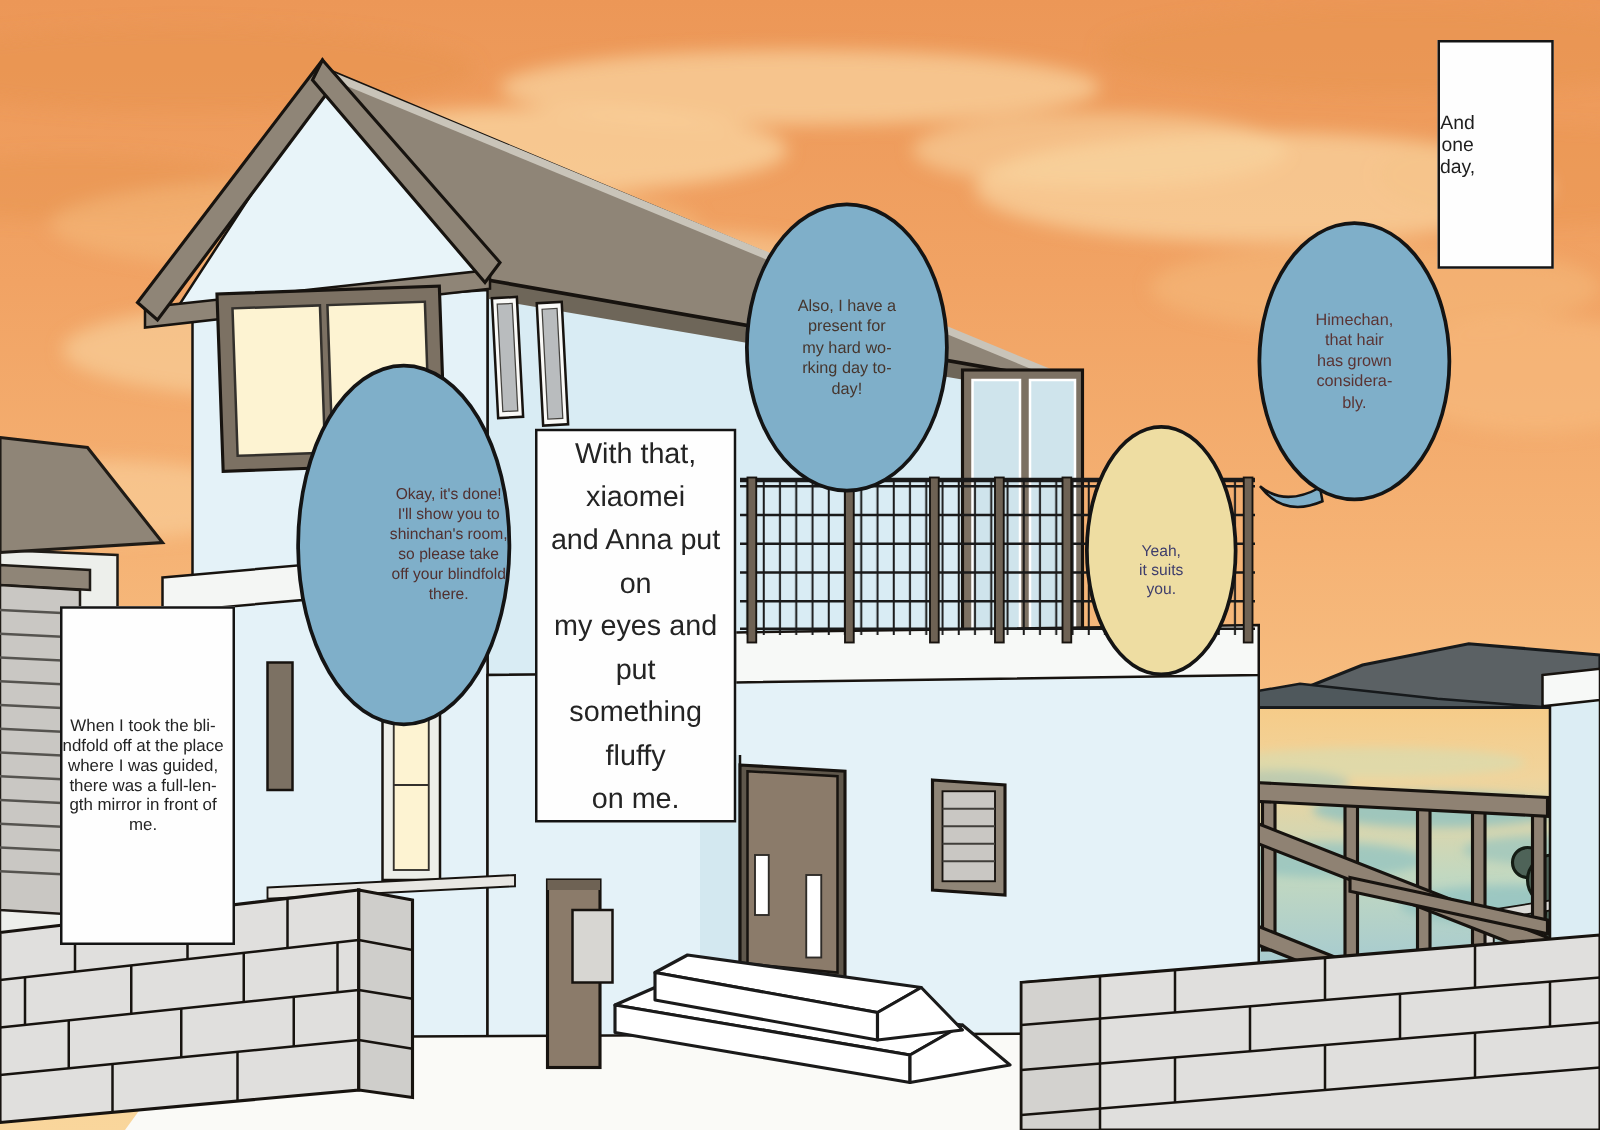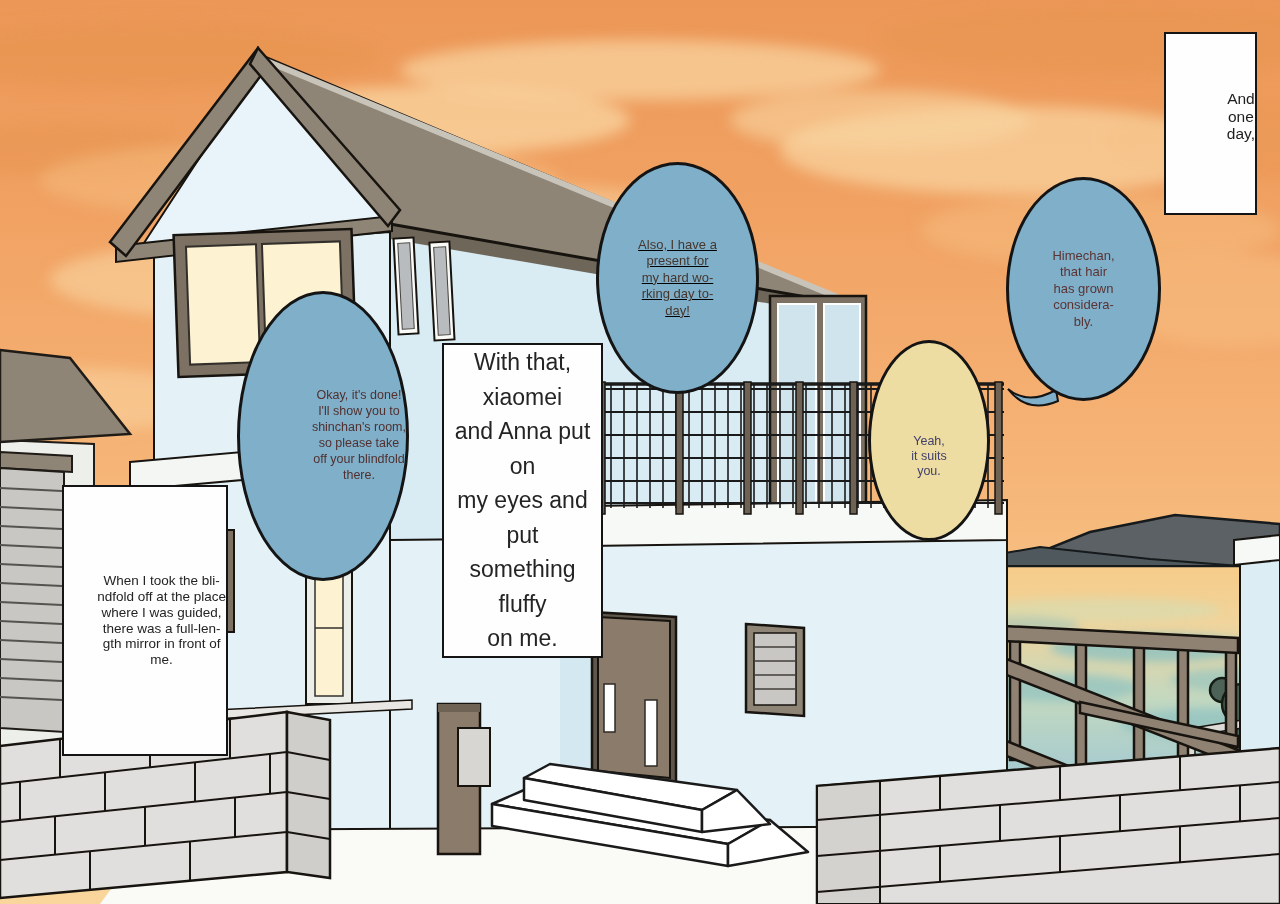--- a/index.html
+++ b/index.html
@@ -2,21 +2,21 @@
 <html><head>
 <meta charset="utf-8">
 <style>
   html,body{margin:0;padding:0;background:#ffffff;}
   #page{position:relative;width:1280px;height:904px;overflow:hidden;
         font-family:"Liberation Sans","DejaVu Sans",sans-serif;}
   #scene{position:absolute;left:0;top:0;width:1280px;height:904px;}
   .bubble{position:absolute;box-sizing:border-box;border:3px solid #141414;border-radius:50%;
           display:flex;align-items:center;justify-content:center;text-align:center;}
   .caption{position:absolute;box-sizing:border-box;border:2.5px solid #141414;background:#fefefe;
-           display:flex;align-items:center;justify-content:flex-end;text-align:center;margin-left:14px;}
+           display:flex;align-items:center;justify-content:flex-start;text-align:center;}
   .txt{white-space:pre-line;display:block;}
   .b-blue{background:#7fafc9;}
   .b-yellow{background:#eedda2;}
 </style>
 </head>
 <body>
 
 <div id="page">
 
   <svg id="scene" viewBox="0 0 1280 904" xmlns="http://www.w3.org/2000/svg">
@@ -301,30 +301,30 @@
   </div>
 
   <div class="caption" style="left:428px;top:343px;width:161px;height:315px;">
     <span class="txt" style="font-size:23px;line-height:1.5;color:#242424;">With that, xiaomei
 and Anna put on
 my eyes and put
 something fluffy
 on me.</span>
   </div>
 
-  <div class="caption" style="left:48px;top:485px;width:166px;height:271px;">
+  <div class="caption" style="left:48px;top:485px;width:140px;height:271px;">
     <span class="txt" style="font-size:13.5px;line-height:1.18;color:#242424;">When I took the bli-
 ndfold off at the place
 where I was guided,
 there was a full-len-
 gth mirror in front of
 me.</span>
   </div>
 
-  <div class="bubble b-blue" style="left:596px;top:162px;width:163px;height:232px;text-decoration:underline;">
+  <div class="bubble b-blue" style="left:596px;top:162px;width:163px;height:232px;">
     <span class="txt" style="font-size:13px;line-height:1.27;color:#46362e;">Also, I have a
 present for
 my hard wo-
 rking day to-
 day!</span>
   </div>
 
   <div class="bubble b-blue" style="left:1006px;top:177px;width:155px;height:224px;">
     <span class="txt" style="font-size:13px;line-height:1.27;color:#5a3434;">Himechan,
 that hair

